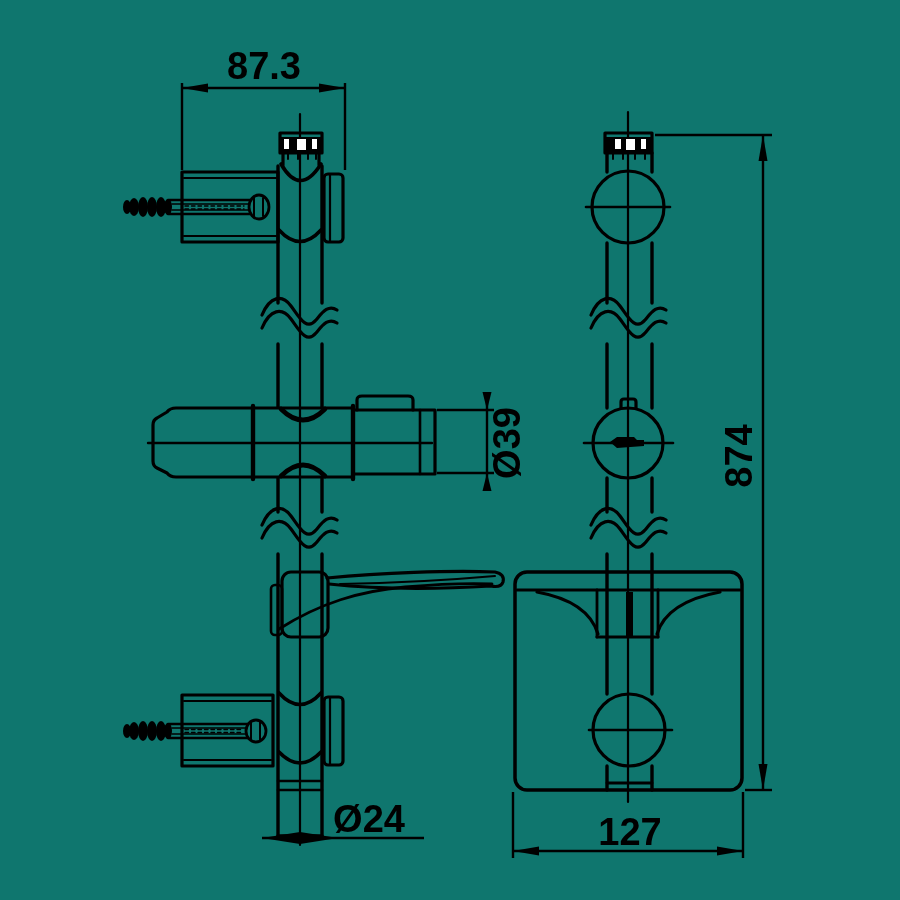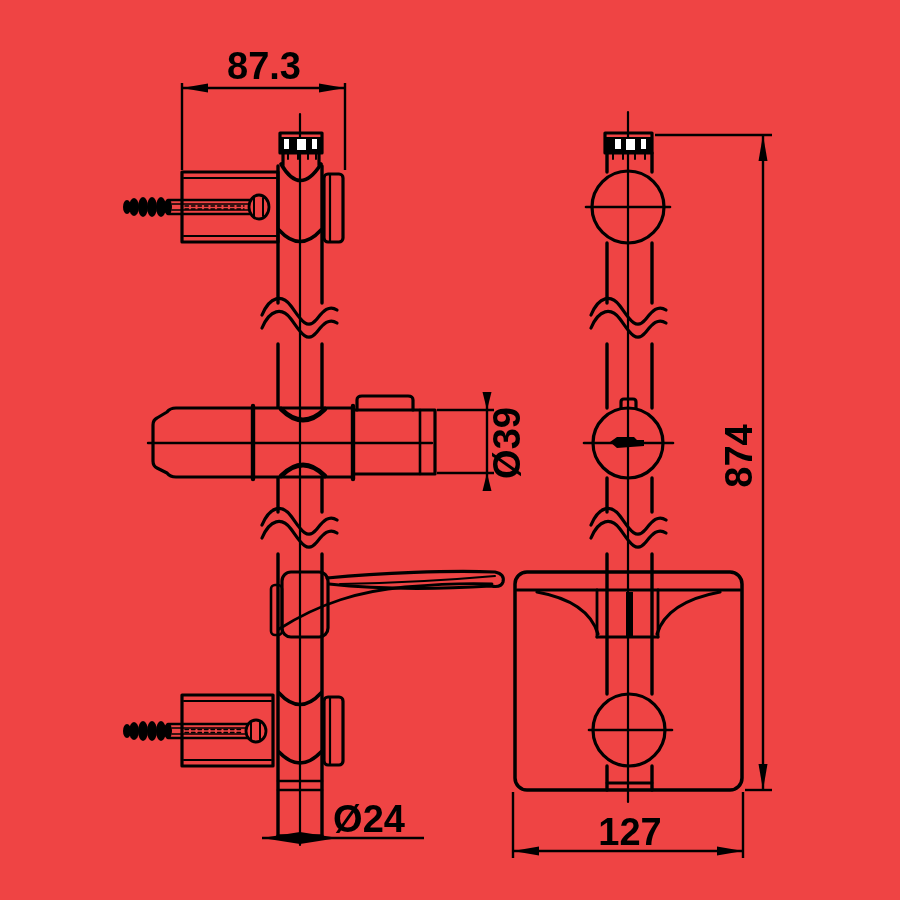--- a/index.html
+++ b/index.html
@@ -1,16 +1,16 @@
 <!DOCTYPE html>
 <html><head>
 <meta charset="utf-8">
 <style>
   html,body{margin:0;padding:0;background:#ffffff;}
-  .stage{position:relative;width:900px;height:900px;background:#ef4444;overflow:hidden;}
+  .stage{position:relative;width:900px;height:900px;background:#0f766e;overflow:hidden;}
   svg{display:block;}
   text.dim{
     font-family:"Liberation Sans","DejaVu Sans",sans-serif;
     font-weight:bold;
     font-size:38px;
     fill:#000000;
     stroke:none;
   }
 </style>
 </head>

